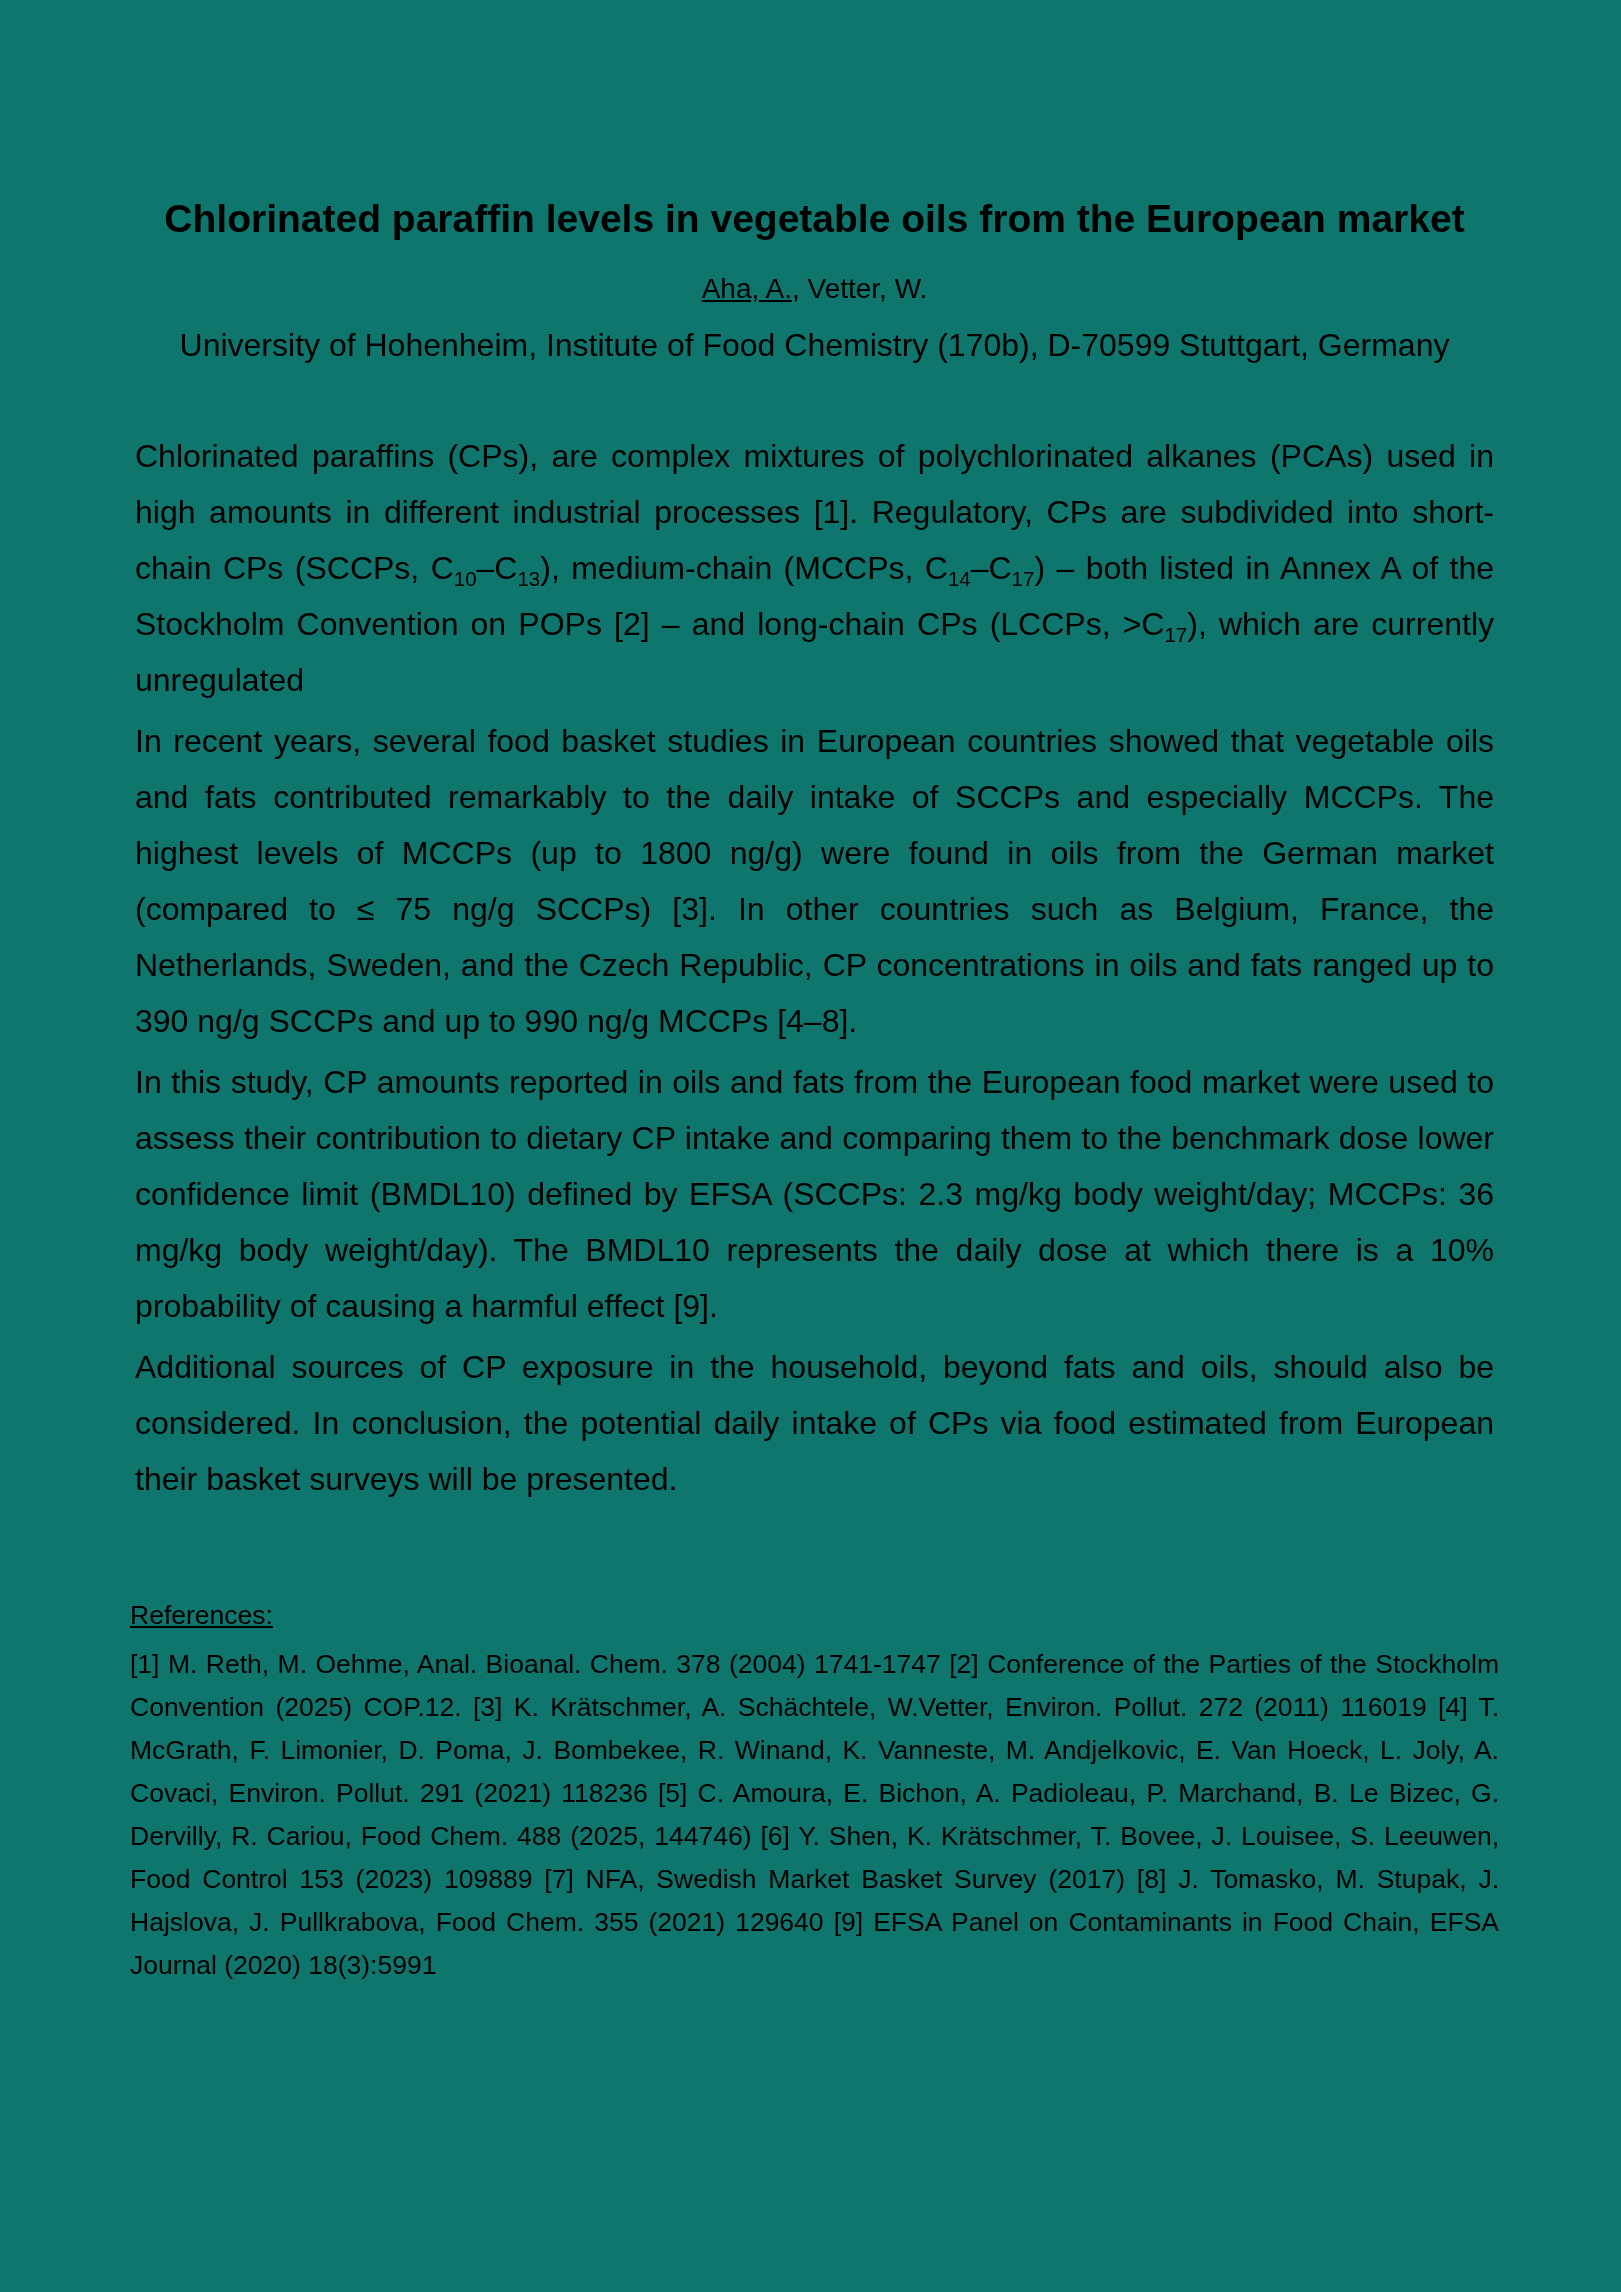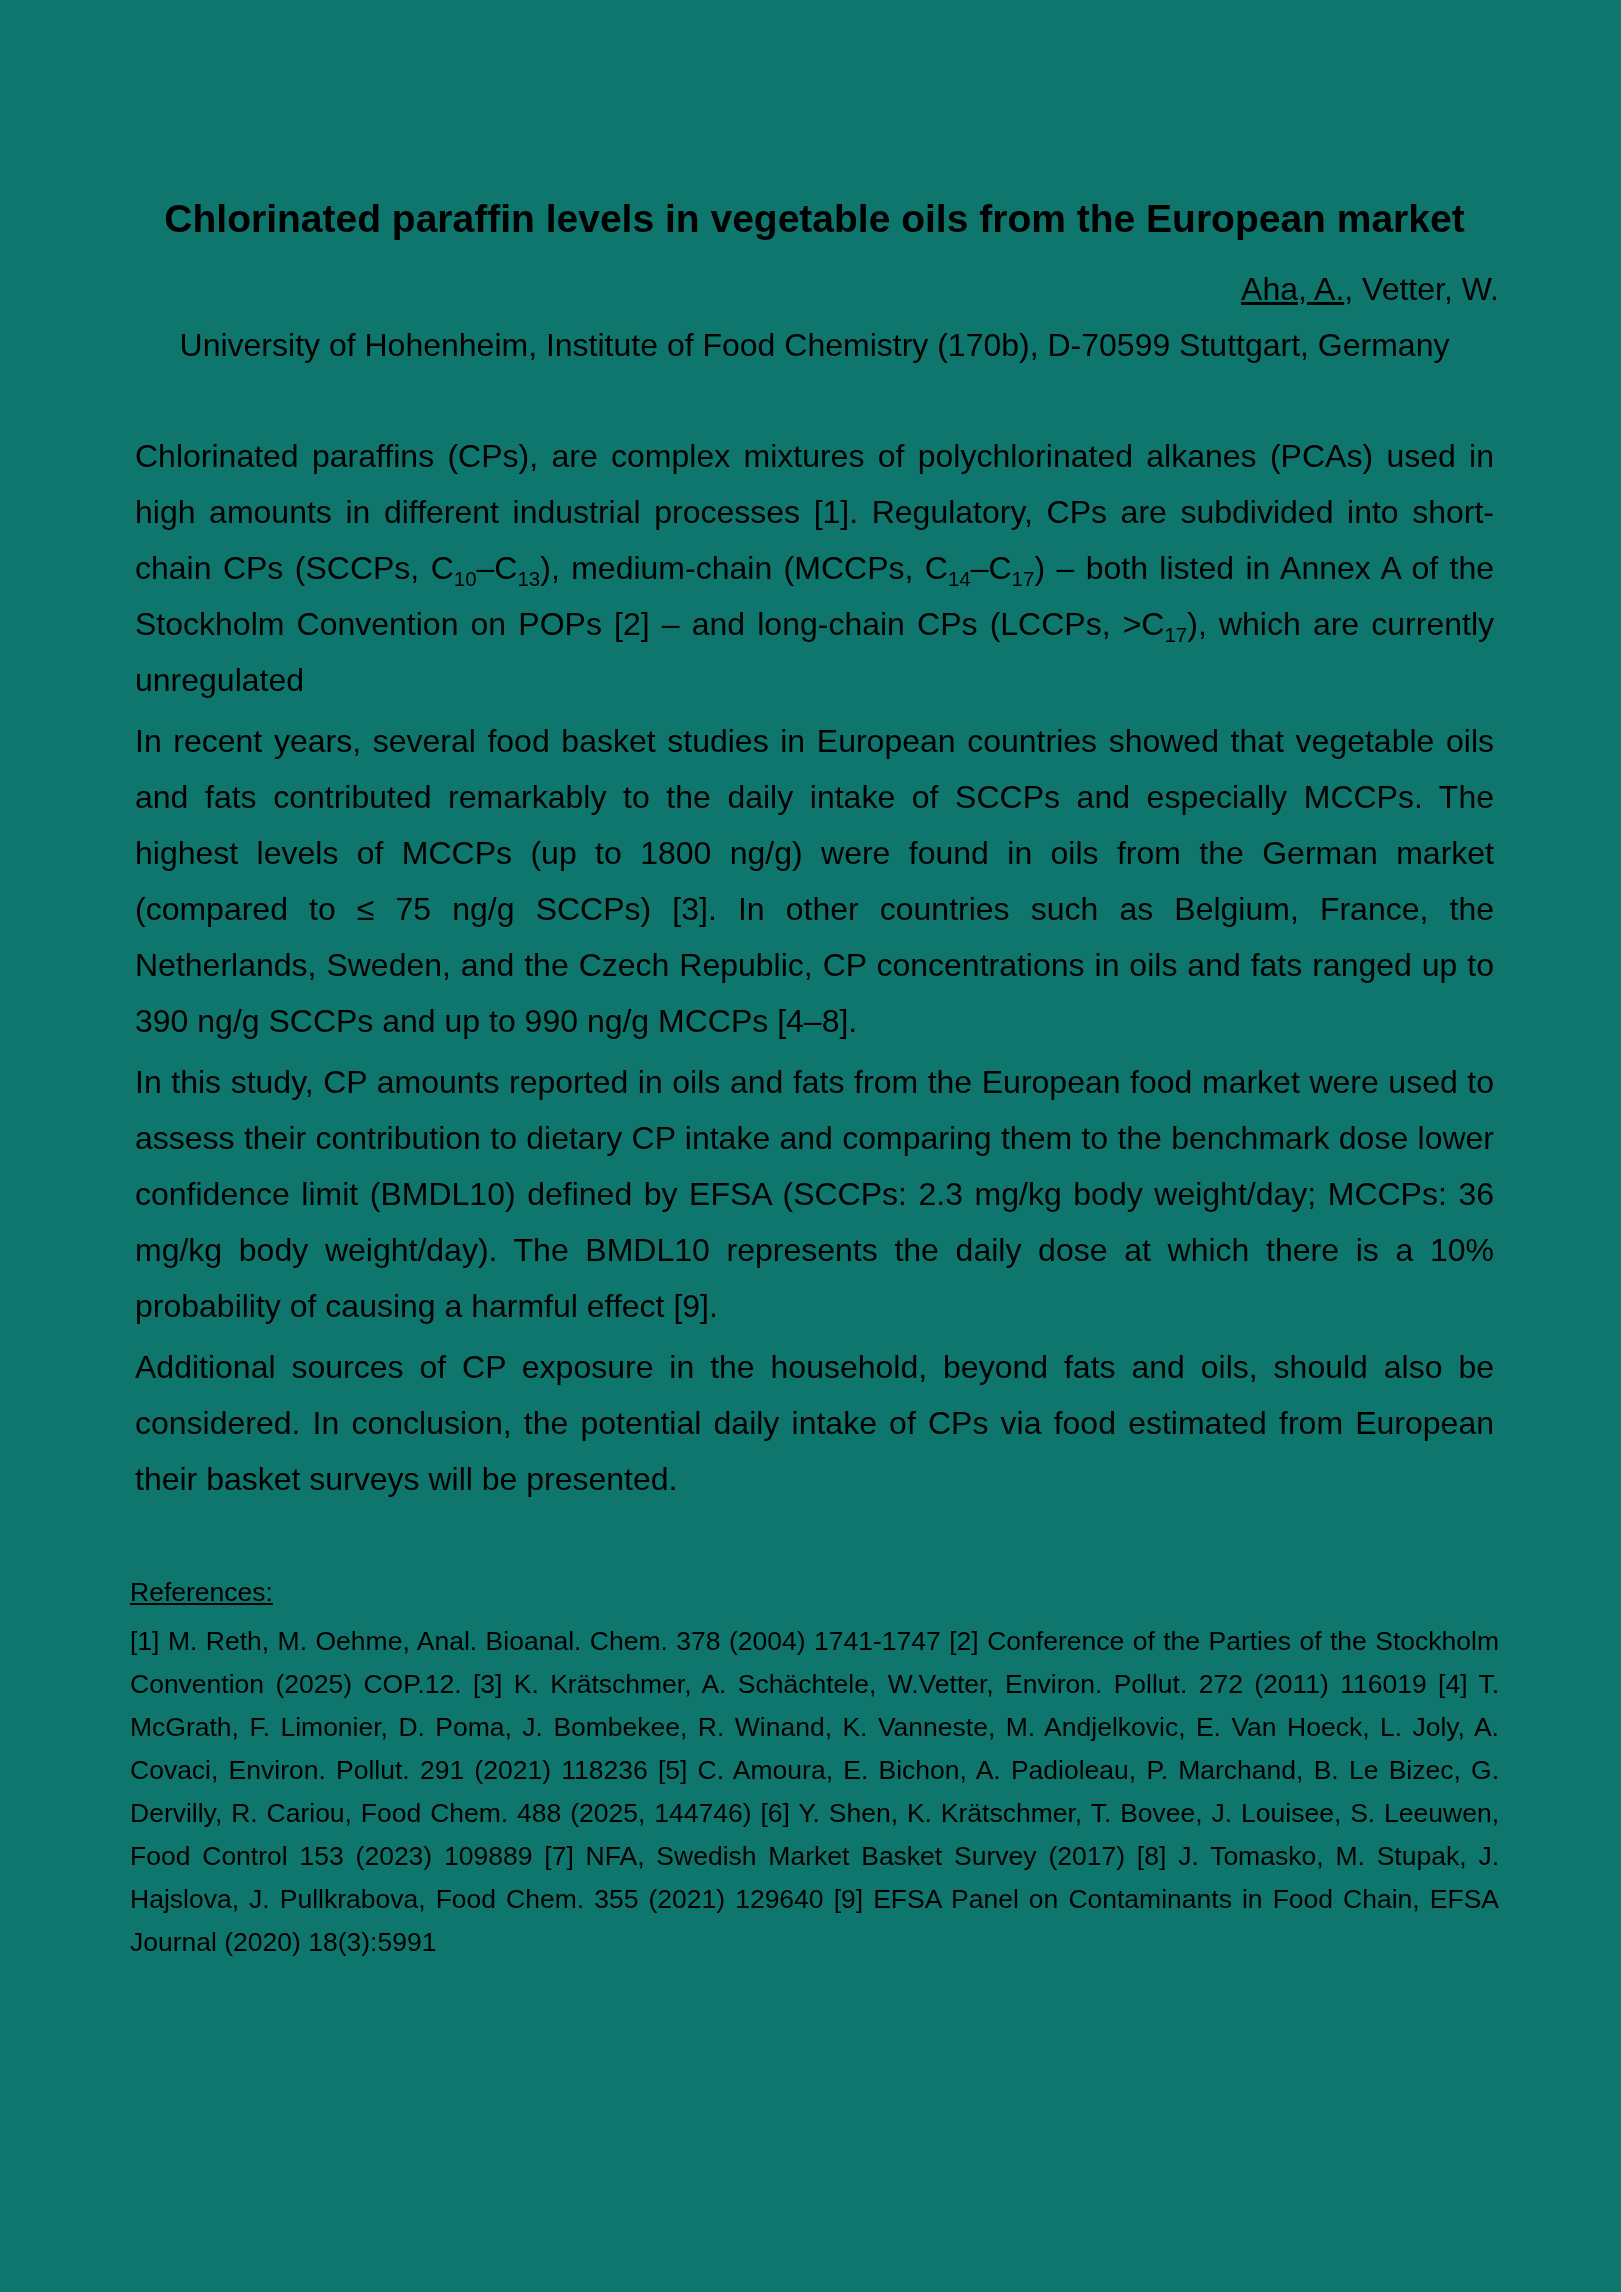--- a/index.html
+++ b/index.html
@@ -22,22 +22,22 @@
   .title-block {
     text-align: center;
   }
   .title-line {
     font-size: 39px;
     font-weight: bold;
     line-height: 62px;
     white-space: nowrap;
   }
   .authors {
-    text-align: right;
-    font-size: 32px;
+    text-align: center;
+    font-size: 28px;
     line-height: 56px;
     margin-top: 10.8px;
   }
   .authors .underlined {
     text-decoration: underline;
   }
   .affiliation {
     text-align: center;
     font-size: 32px;
     line-height: 56px;
@@ -49,21 +49,21 @@
     text-align: justify;
   }
   .abstract p {
     margin: 5px;
   }
   sub {
     font-size: 64%;
     line-height: 0;
   }
   .refs-section {
-    margin-top: 64px;
+    margin-top: 87px;
   }
   .refs-heading {
     display: inline-block;
     font-size: 26.5px;
     line-height: 42px;
     text-decoration: underline;
   }
   .refs-text {
     margin: 6.9px 0 0 0;
     font-size: 26.5px;

